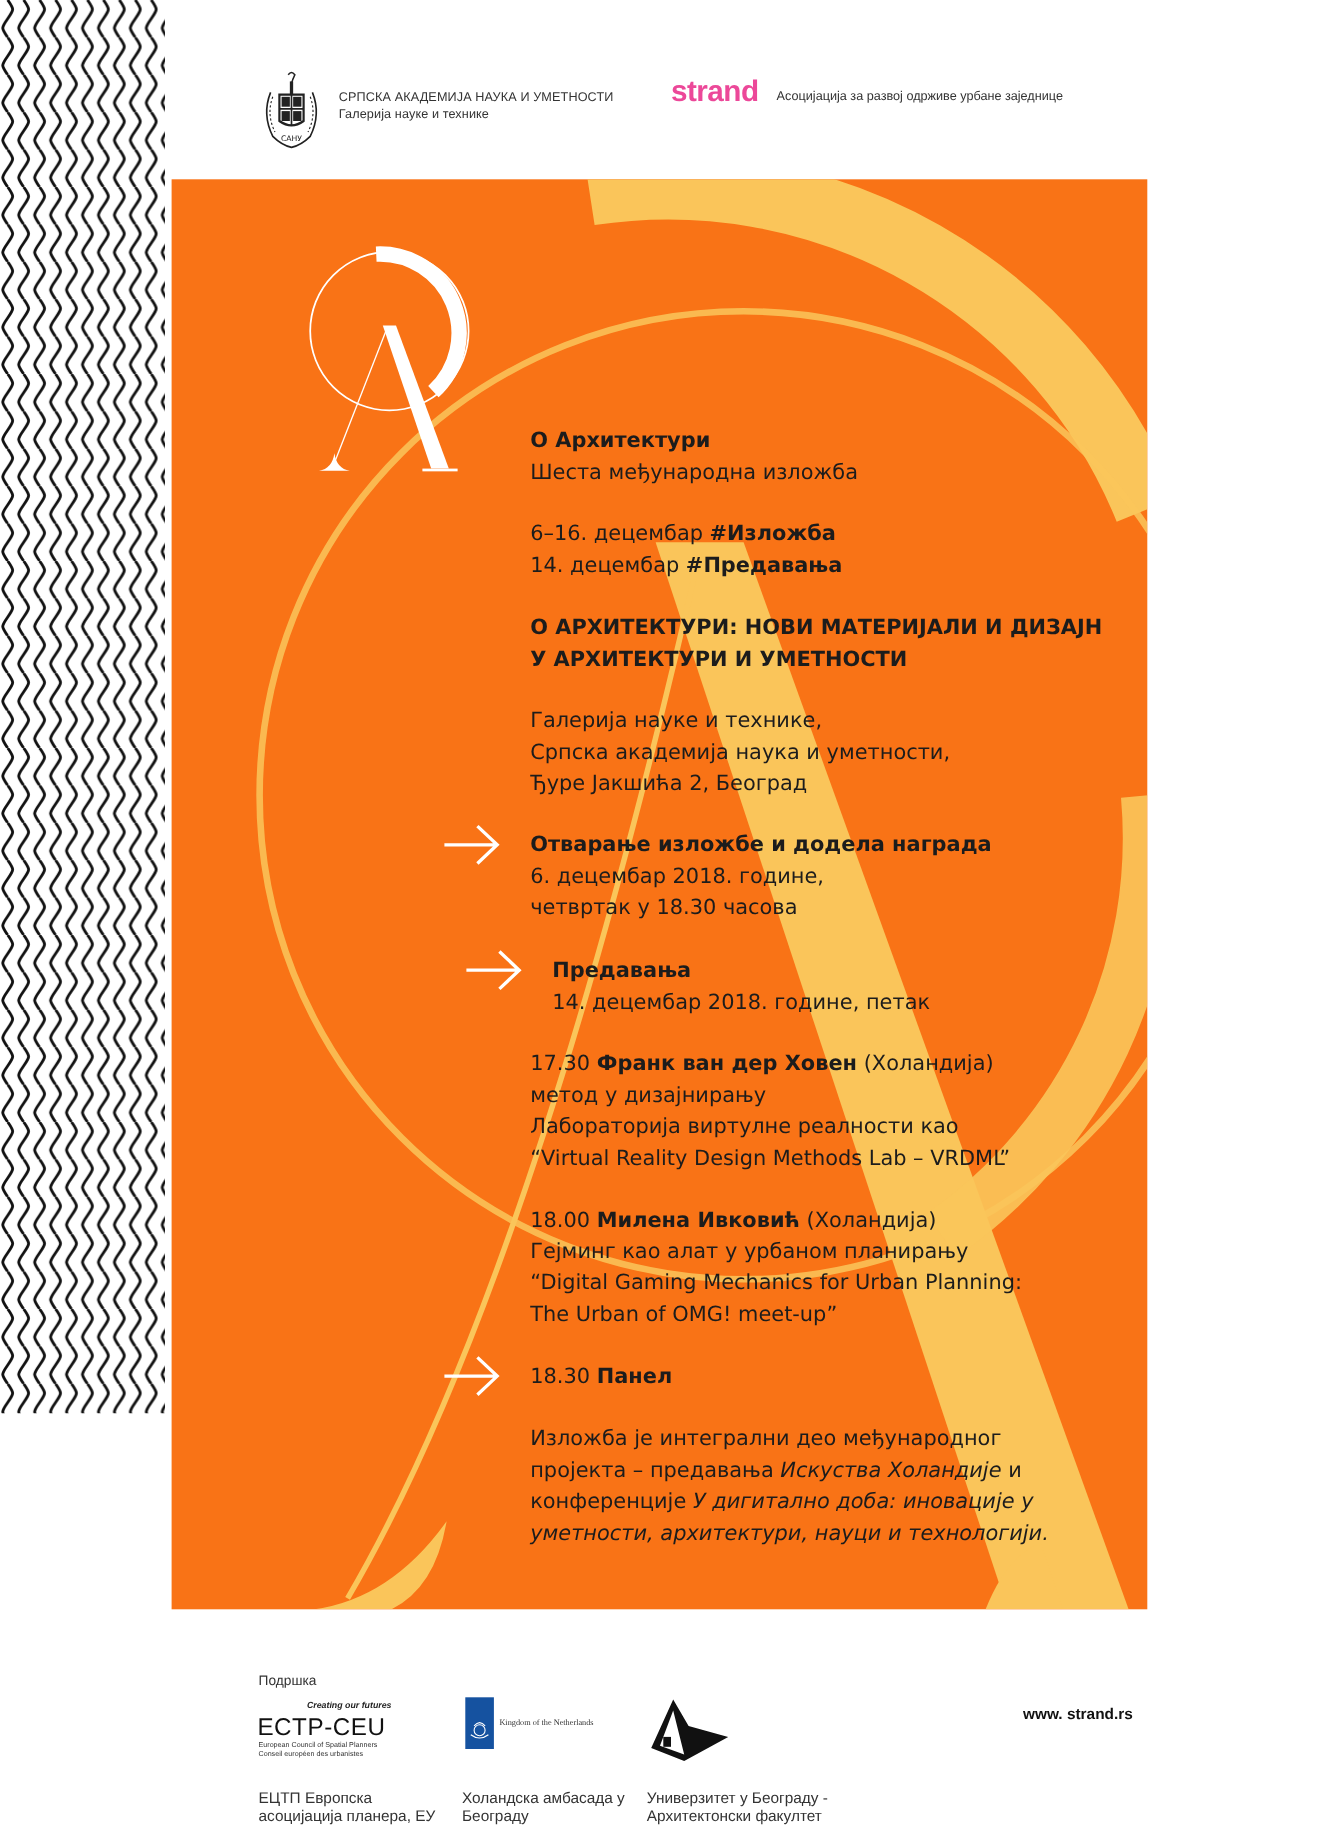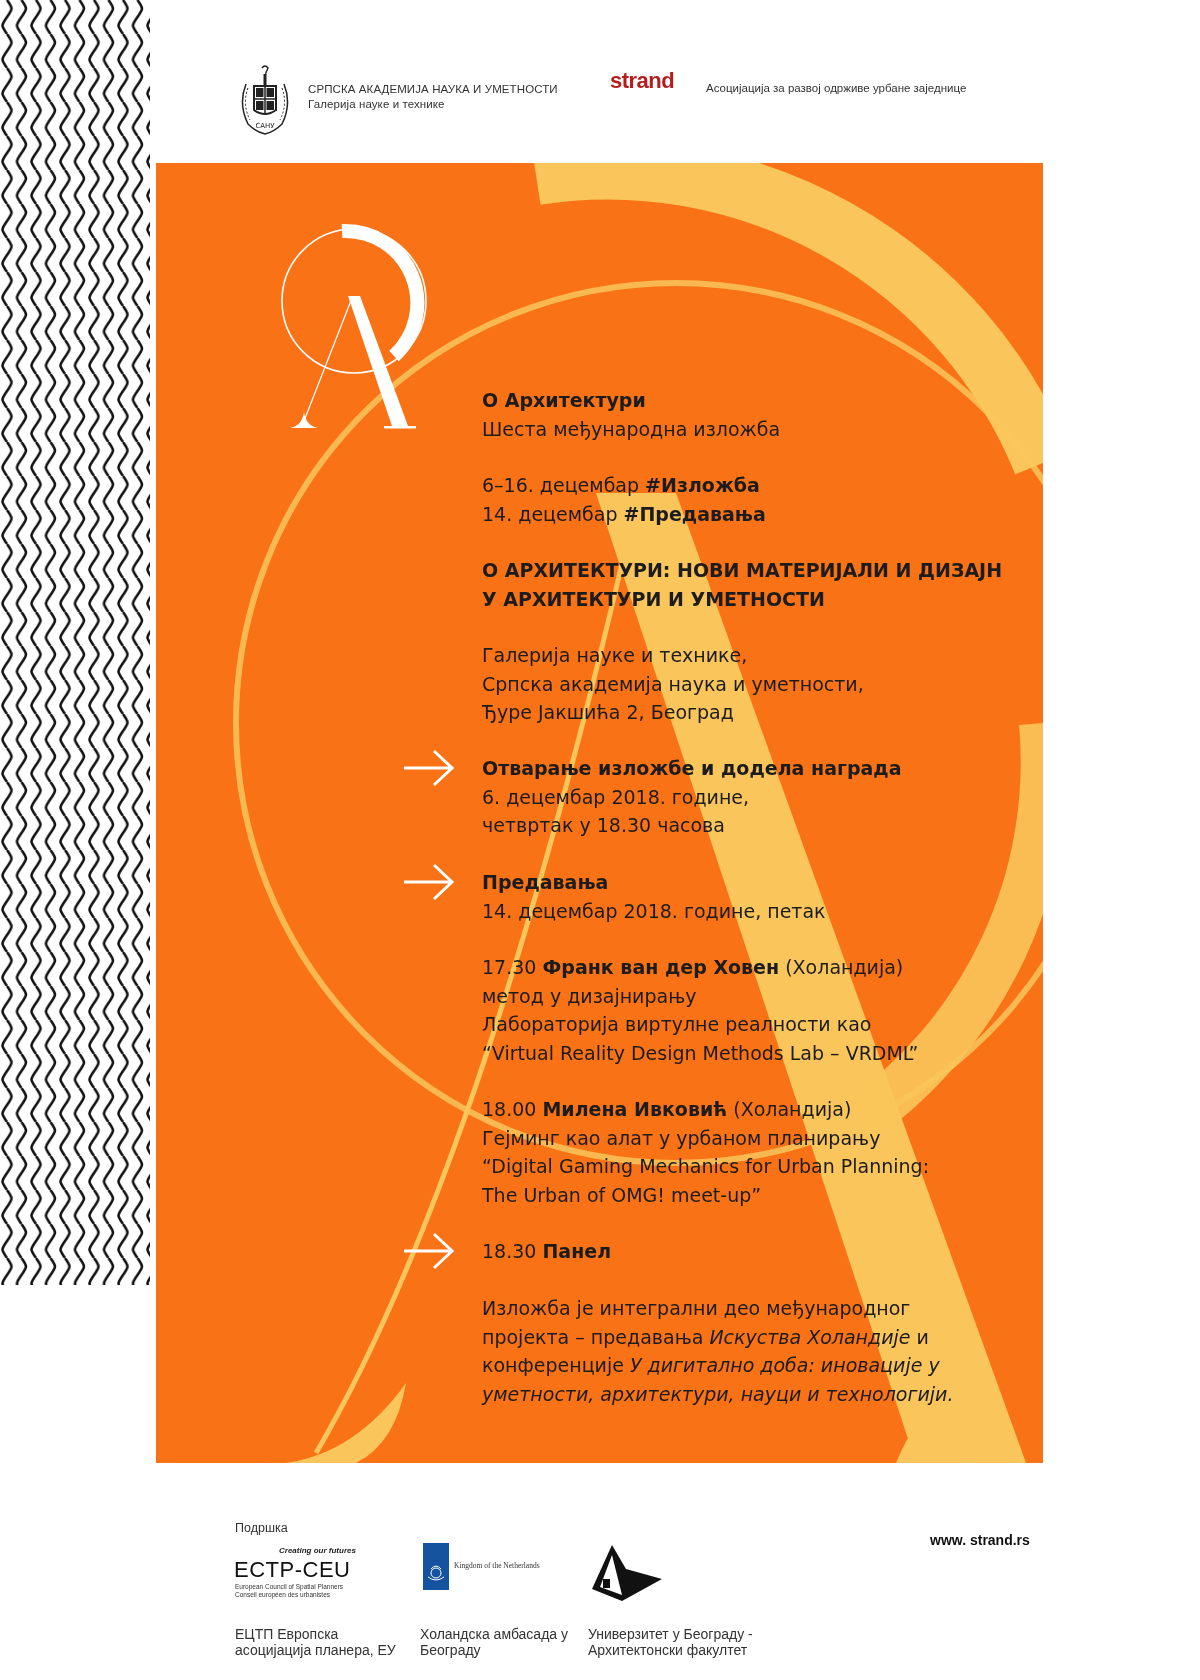--- a/index.html
+++ b/index.html
@@ -4,21 +4,21 @@
   <style>
     * { margin: 0; padding: 0; box-sizing: border-box; }
     html, body { width: 1200px; height: 1680px; background: #ffffff; overflow: hidden; }
     body { position: relative; font-family: "DejaVu Sans", sans-serif; color: #1a1a1a; }
 
     .waves { position: absolute; left: 0; top: 0; width: 150px; height: 1285px; }
 
     .header { position: absolute; top: 58px; left: 0; width: 1200px; height: 80px; }
     .sanu-logo { position: absolute; left: 236px; top: 6px; width: 58px; height: 72px; }
     .sanu-text { position: absolute; left: 308px; top: 24px; font-family: "Liberation Sans", sans-serif; font-size: 11.5px; line-height: 15px; color: #333; letter-spacing: 0.1px; }
-    .strand-logo { position: absolute; left: 610px; top: 10px; font-family: "Liberation Sans", sans-serif; font-weight: bold; font-size: 22px; color: #b91c1c; letter-spacing: -0.5px; }
+    .strand-logo { position: absolute; left: 610px; top: 10px; font-family: "Liberation Sans", sans-serif; font-weight: bold; font-size: 27px; color: #ec4899; letter-spacing: -0.5px; }
     .strand-desc { position: absolute; left: 706px; top: 24px; font-family: "Liberation Sans", sans-serif; font-size: 11.5px; color: #333; }
 
     .panel { position: absolute; left: 156px; top: 163px; width: 887px; height: 1300px; background: #f97316; overflow: hidden; }
     .panel-bg { position: absolute; left: 0; top: 0; width: 887px; height: 1300px; }
     .emblem { position: absolute; left: 120px; top: 43px; width: 160px; height: 230px; }
 
     .content { position: absolute; left: 326px; top: 0; width: 560px; font-family: "DejaVu Sans", sans-serif; font-size: 19px; line-height: 28.5px; color: #1c1c1c; }
     .content .b { font-weight: bold; }
     .content .i { font-style: italic; }
     .block { position: absolute; left: 0; width: 560px; }
@@ -26,21 +26,21 @@
 
     .footer { position: absolute; left: 0; top: 1463px; width: 1200px; height: 217px; border-radius: 30px; }
     .support-label { position: absolute; left: 235px; top: 58px; font-family: "Liberation Sans", sans-serif; font-size: 12.5px; color: #333; }
     .ectp-tag { position: absolute; left: 235px; top: 83px; font-family: "Liberation Sans", sans-serif; font-style: italic; font-weight: bold; font-size: 8px; color: #222; padding-left: 44px; }
     .ectp-name { position: absolute; left: 234px; top: 94px; font-family: "Liberation Sans", sans-serif; font-size: 22px; color: #111; letter-spacing: 0.5px; }
     .ectp-sub { position: absolute; left: 235px; top: 120px; font-family: "Liberation Sans", sans-serif; font-size: 6.5px; line-height: 8px; color: #333; }
     .nl-logo { position: absolute; left: 423px; top: 80px; width: 26px; height: 47px; background: #1552a0; }
     .nl-text { position: absolute; left: 454px; top: 98px; font-family: "Liberation Serif", serif; font-size: 7.5px; color: #333; }
     .arch-logo { position: absolute; left: 588px; top: 80px; width: 75px; height: 62px; }
     .caption { position: absolute; top: 164px; font-family: "Liberation Sans", sans-serif; font-size: 14px; line-height: 15.5px; color: #333; }
-    .url { position: absolute; left: 930px; top: 69px; font-family: "Liberation Sans", sans-serif; font-weight: bold; font-size: 14px; color: #111; }
+    .url { position: absolute; left: 930px; top: 87px; font-family: "Liberation Sans", sans-serif; font-weight: bold; font-size: 14px; color: #111; }
   </style>
 </head>
 <body>
 
 <svg class="waves" viewBox="0 0 150 1285" preserveAspectRatio="none">
   <defs>
     <pattern id="wv" x="0" y="0" width="14.5" height="34" patternUnits="userSpaceOnUse">
       <path d="M7 0 C 13 8.5, 13 8.5, 7 17 C 1 25.5, 1 25.5, 7 34" fill="none" stroke="#111" stroke-width="2.6"></path>
     </pattern>
   </defs>
@@ -125,21 +125,21 @@
 
     <div class="block" style="top:591px;">
       <svg class="arrow" style="top:-6px;" viewBox="0 0 54 40">
         <path d="M2 20 H50 M32 3 L50 20 L32 37" fill="none" stroke="#fff" stroke-width="3"></path>
       </svg>
       <div class="b">Отварање изложбе и додела награда</div>
       <div>6. децембар 2018. године,</div>
       <div>четвртак у 18.30 часова</div>
     </div>
 
-    <div class="block" style="top:705px;">
+    <div class="block" style="top:705px;margin-left:20px;">
       <svg class="arrow" style="top:-6px;" viewBox="0 0 54 40">
         <path d="M2 20 H50 M32 3 L50 20 L32 37" fill="none" stroke="#fff" stroke-width="3"></path>
       </svg>
       <div class="b">Предавања</div>
       <div>14. децембар 2018. године, петак</div>
     </div>
 
     <div class="block" style="top:790px;">
       <div>
         <span>17.30</span>

